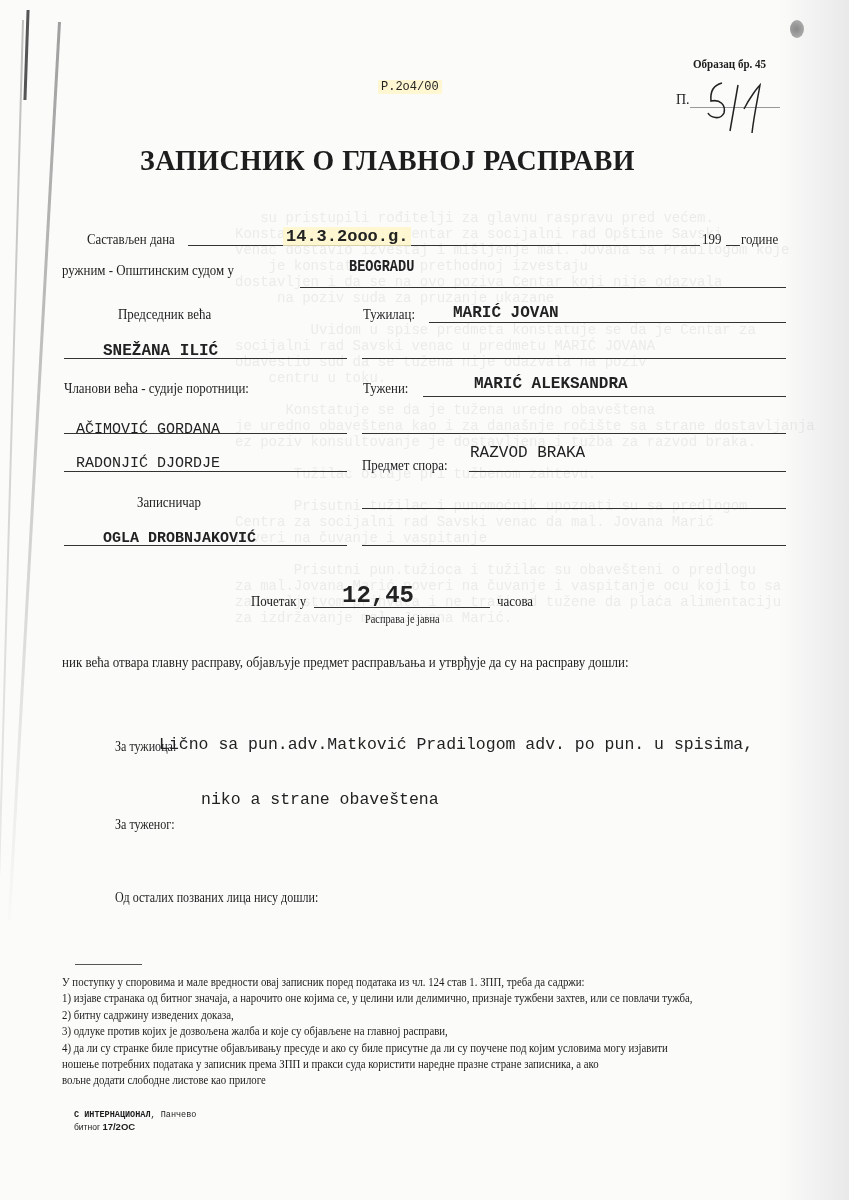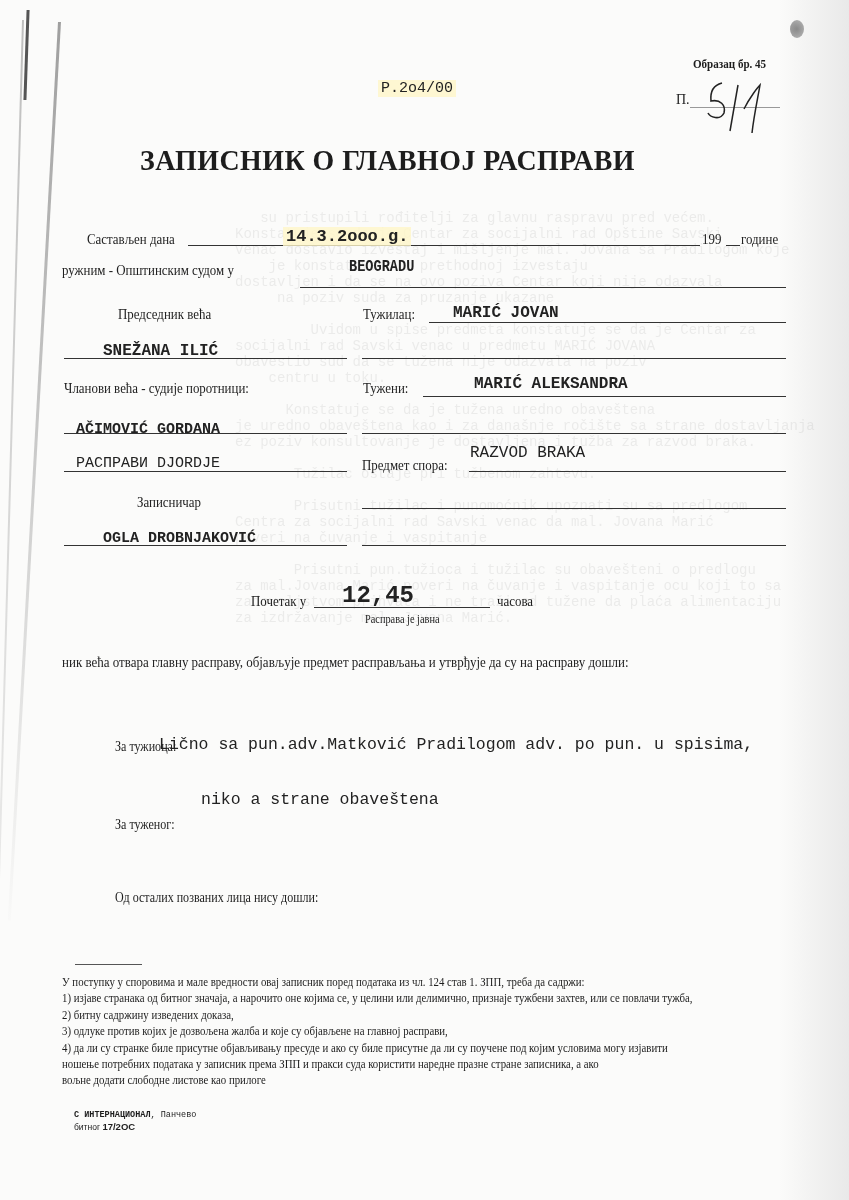--- a/index.html
+++ b/index.html
@@ -57,21 +57,21 @@
        Prisutni tužilac i punomoćnik upoznati su sa predlogom
 Centra za socijalni rad Savski venac da mal. Jovana Marić
 poveri na čuvanje i vaspitanje
  
        Prisutni pun.tužioca i tužilac su obavešteni o predlogu
 za mal.Jovana Marić poveri na čuvanje i vaspitanje ocu koji to sa
 zadovoljstvom prihvata i ne traži od tužene da plaća alimentaciju
 za izdržavanje mal. Jovana Marić.</div>
 
 <div class="abs serif" style="left:693px; top:56px; font-size:13px; font-weight:bold; transform:scaleX(0.85); transform-origin:left;">Образац бр. 45</div>
-<div class="abs mono" style="left:378px; top:80px; font-size:15px;"><span class="hl">P.2o4/00</span></div>
+<div class="abs mono" style="left:378px; top:80px; font-size:12px;"><span class="hl">P.2o4/00</span></div>
 <div class="abs serif" style="left:676px; top:92px; font-size:14px;">П.</div>
 <div class="line" style="left:690px; top:107px; width:90px; border-top-color:#999;"></div>
 <svg class="abs" style="left:700px; top:75px;" width="70" height="70" viewBox="0 0 70 70">
   <path d="M22 8 C14 10, 10 16, 11 26 C20 24, 26 30, 24 38 C20 46, 10 42, 8 38" fill="none" stroke="#222" stroke-width="1.6"></path>
   <path d="M38 10 L30 56" fill="none" stroke="#222" stroke-width="1.5"></path>
   <path d="M44 34 C50 22, 58 12, 60 10 C58 22, 54 40, 52 58" fill="none" stroke="#222" stroke-width="1.5"></path>
 </svg>
 
 <div class="abs" style="left:140px; top:143px; font-family:'Liberation Serif',serif; font-weight:bold; font-size:30px; letter-spacing:0.5px; transform:scaleX(0.93); transform-origin:left;">ЗАПИСНИК О ГЛАВНОЈ РАСПРАВИ</div>
 
@@ -93,25 +93,25 @@
 
 <div class="abs mono" style="left:103px; top:342px; font-size:16px; font-weight:bold;">SNEŽANA ILIĆ</div>
 <div class="line" style="left:64px; top:358px; width:283px;"></div>
 <div class="line" style="left:362px; top:358px; width:424px;"></div>
 
 <div class="abs serif" style="left:64px; top:380px; font-size:15px; transform:scaleX(0.86); transform-origin:left;">Чланови већа - судије поротници:</div>
 <div class="abs serif" style="left:363px; top:380px; font-size:15px; transform:scaleX(0.86); transform-origin:left;">Тужени:</div>
 <div class="abs mono" style="left:466px; top:375px; font-size:16px; font-weight:bold;padding-left:8px;">MARIĆ ALEKSANDRA</div>
 <div class="line" style="left:423px; top:396px; width:363px;"></div>
 
-<div class="abs mono" style="left:76px; top:421px; font-size:15px;font-weight:bold;">AČIMOVIĆ GORDANA</div>
+<div class="abs mono" style="left:76px; top:421px; font-size:15px;">AČIMOVIĆ GORDANA</div>
 <div class="line" style="left:64px; top:433px; width:283px;"></div>
 <div class="line" style="left:362px; top:433px; width:424px;"></div>
 
-<div class="abs mono" style="left:76px; top:455px; font-size:15px;">РАСПРАВИ DJORDJE</div>
+<div class="abs mono" style="left:76px; top:455px; font-size:15px;">RADONJIĆ DJORDJE</div>
 <div class="line" style="left:64px; top:471px; width:283px;"></div>
 <div class="abs serif" style="left:362px; top:457px; font-size:15px; transform:scaleX(0.86); transform-origin:left;">Предмет спора:</div>
 <div class="abs mono" style="left:470px; top:444px; font-size:16px; font-weight:normal;text-align:right;">RAZVOD BRAKA</div>
 <div class="line" style="left:469px; top:471px; width:317px;"></div>
 
 <div class="abs serif" style="left:137px; top:494px; font-size:15px; transform:scaleX(0.86); transform-origin:left;">Записничар</div>
 <div class="line" style="left:362px; top:508px; width:424px;"></div>
 <div class="abs mono" style="left:103px; top:530px; font-size:15px; font-weight:bold;">OGLA DROBNJAKOVIĆ</div>
 <div class="line" style="left:64px; top:545px; width:283px;"></div>
 <div class="line" style="left:362px; top:545px; width:424px;"></div>

